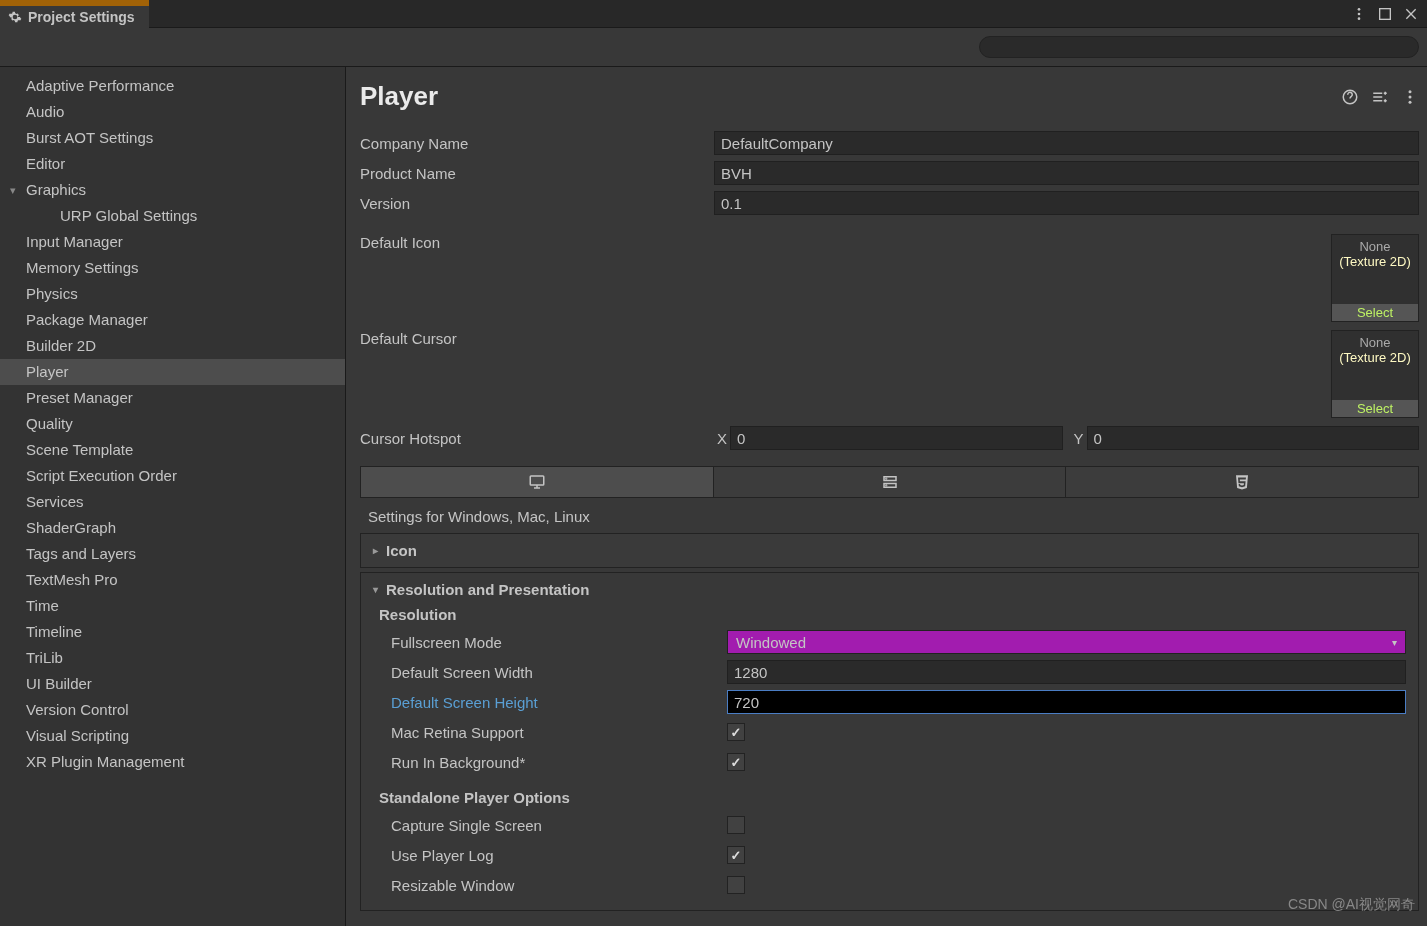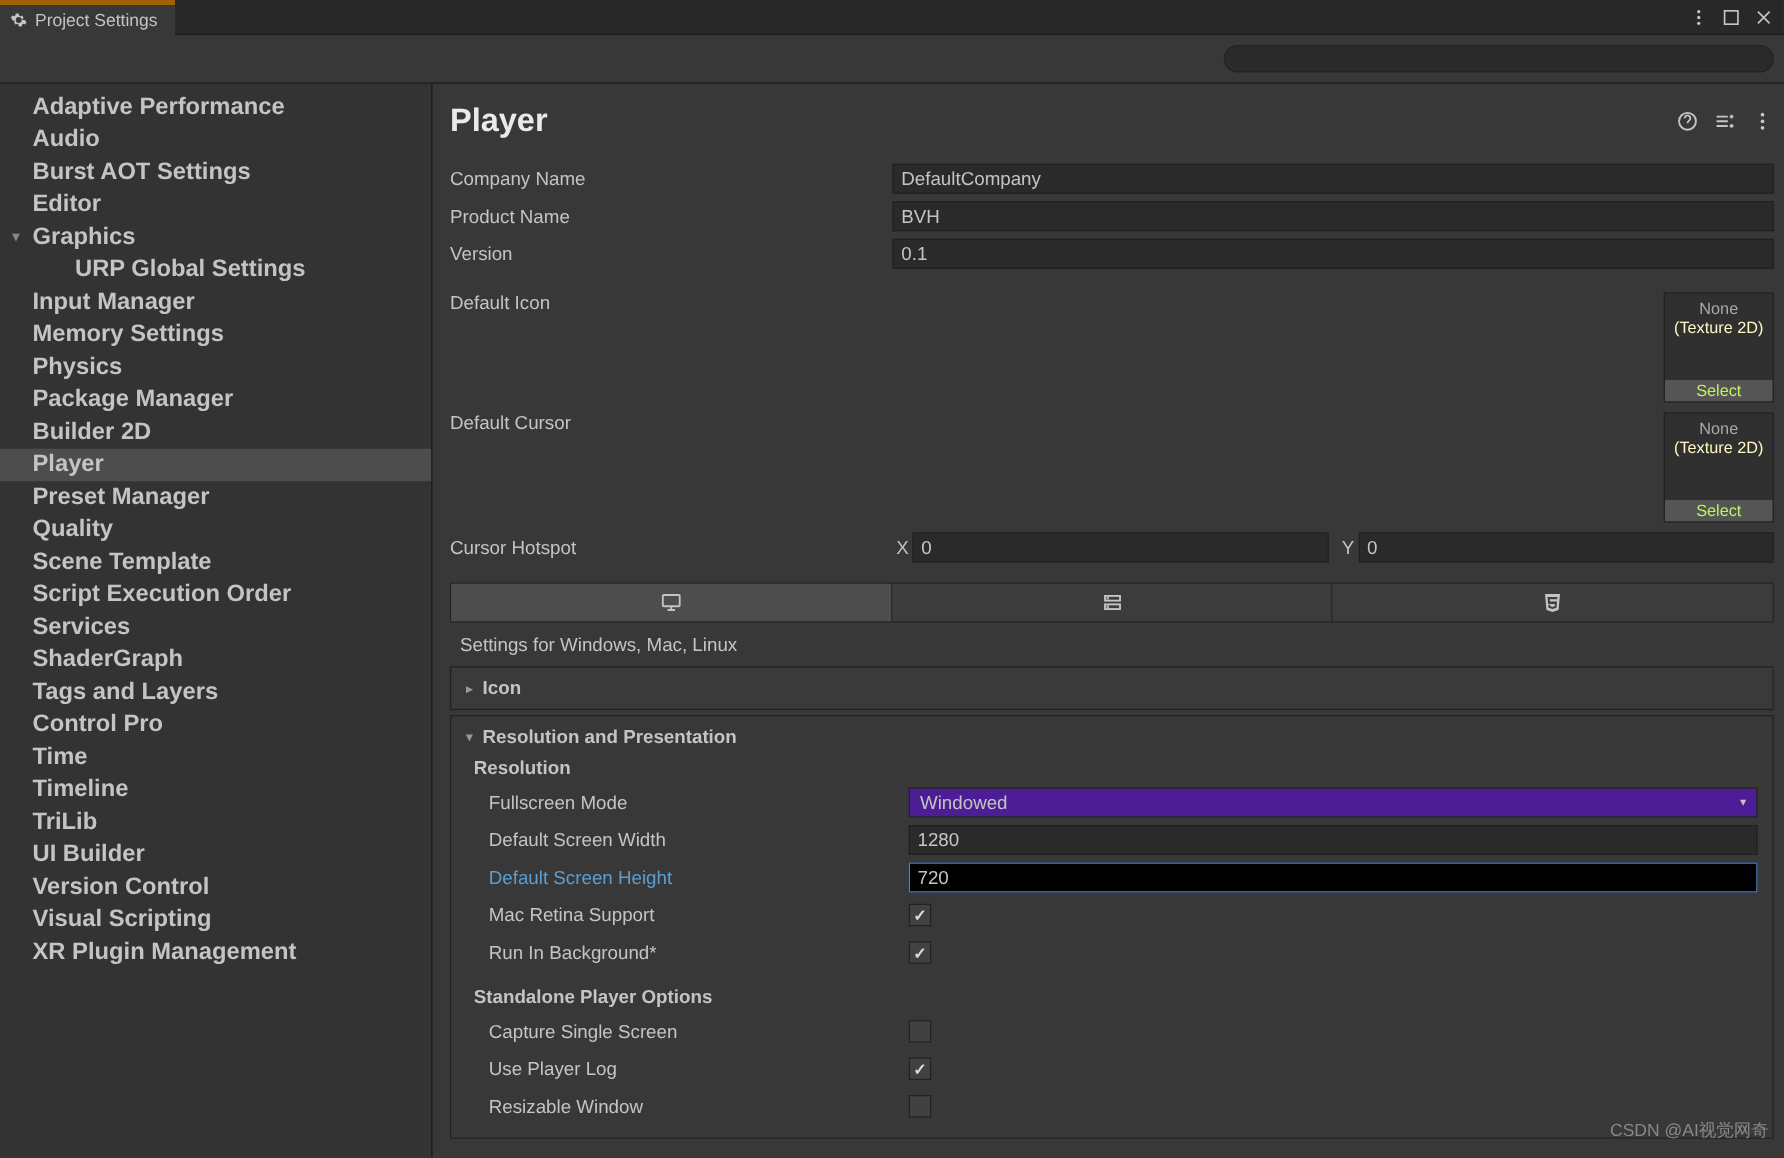--- a/index.html
+++ b/index.html
@@ -1,31 +1,31 @@
 <!DOCTYPE html>
 <html><head>
 <meta charset="utf-8">
 <style>
   * { box-sizing: border-box; margin: 0; padding: 0; font-family: Arial, sans-serif; }
   body { background: #383838; color: #c4c4c4; font-size: 15px; width: 1427px; height: 926px; overflow: hidden; }
   
   .titlebar { height: 28px; background: #282828; display: flex; align-items: center; justify-content: space-between; border-bottom: 1px solid #1a1a1a; }
-  .tab { background: #383838; height: 28px; padding: 0 14px 0 8px; display: flex; align-items: center; gap: 6px; border-top: 4px solid #a16207; font-size: 14px; }
+  .tab { background: #383838; height: 28px; padding: 0 14px 0 8px; display: flex; align-items: center; gap: 6px; border-top: 6px solid #a16207; font-size: 14px; font-weight: bold; }
   .gear { width: 14px; height: 14px; }
   .winctrls { display: flex; align-items: center; gap: 10px; padding-right: 8px; }
   .winctrls svg { width: 16px; height: 16px; }
   
   .searchbar { background: #383838; padding: 8px 8px 8px 0; display: flex; justify-content: flex-end; border-bottom: 1px solid #1a1a1a; }
   .searchinput { width: 440px; height: 22px; background: #2a2a2a; border: 1px solid #222; border-radius: 11px; padding: 0 8px 0 26px; color: #c4c4c4; outline: none; position: relative; }
   .searchwrap { position: relative; }
   .searchwrap svg { position: absolute; left: 8px; top: 4px; width: 13px; height: 13px; opacity: .7; }
   
   .body { display: flex; height: calc(100% - 60px); }
   .sidebar { width: 346px; background: #333; border-right: 1px solid #1a1a1a; padding-top: 6px; overflow-y: auto; }
-  .sidebar-item { padding: 2px 0 2px 26px; font-size: 19px; line-height: 22px; cursor: pointer; font-weight: bold; }
+  .sidebar-item { padding: 2px 0 2px 26px; font-size: 15px; line-height: 22px; cursor: pointer; }
   .sidebar-item.child { padding-left: 60px; }
   .sidebar-item.selected { background: #4d4d4d; }
   .sidebar-group { position: relative; }
   .sidebar-group::before { content: "▾"; position: absolute; left: 10px; top: 2px; font-size: 11px; color: #888; }
   
   .main { flex: 1; padding: 14px 8px 0 14px; overflow-y: auto; }
   .main-header { display: flex; justify-content: space-between; align-items: center; margin-bottom: 18px; }
   .main-title { font-size: 26px; font-weight: bold; color: #eaeaea; }
   .main-icons { display: flex; gap: 12px; }
   .main-icons svg { width: 18px; height: 18px; cursor: pointer; }
@@ -53,21 +53,21 @@
   
   .settings-title { font-size: 15px; margin-bottom: 8px; padding-left: 8px; }
   .foldout { border: 1px solid #222; background: #3a3a3a; padding: 8px 12px; margin-bottom: 4px; cursor: pointer; display: flex; align-items: center; gap: 8px; font-weight: bold; }
   .fold-arrow { font-size: 10px; color: #999; }
   .section-box { border: 1px solid #222; padding: 8px 12px; margin-bottom: 4px; }
   .section-head { font-weight: bold; display: flex; align-items: center; gap: 8px; margin-bottom: 8px; cursor: pointer; }
   .subhead { font-weight: bold; margin: 6px 0 6px 6px; }
   .prop-row { display: flex; align-items: center; margin-bottom: 4px; padding-left: 18px; min-height: 26px; }
   .prop-label { width: 336px; font-size: 15px; }
   .prop-label.focused { color: #5a9fd4; }
-  .dropdown { flex: 1; height: 24px; background: #4c1d95; border: 1px solid #222; color: #c4c4c4; padding: 0 8px; display: flex; align-items: center; justify-content: space-between; cursor: pointer; }
+  .dropdown { flex: 1; height: 24px; background: #a21caf; border: 1px solid #222; color: #c4c4c4; padding: 0 8px; display: flex; align-items: center; justify-content: space-between; cursor: pointer; }
   .checkbox { width: 18px; height: 18px; background: #414141; border: 1px solid #222; display: flex; align-items: center; justify-content: center; cursor: pointer; }
   .checkbox.checked::after { content: "✓"; color: #ddd; font-size: 13px; font-weight: bold; }
   
   .watermark { position: fixed; bottom: 12px; right: 12px; color: #888; font-size: 14px; }
 </style>
 </head>
 <body>
 
 <div class="titlebar">
   <div class="tab">
@@ -115,21 +115,21 @@
       <div class="sidebar-item">Package Manager</div>
       <div class="sidebar-item">Builder 2D</div>
       <div class="sidebar-item selected">Player</div>
       <div class="sidebar-item">Preset Manager</div>
       <div class="sidebar-item">Quality</div>
       <div class="sidebar-item">Scene Template</div>
       <div class="sidebar-item">Script Execution Order</div>
       <div class="sidebar-item">Services</div>
       <div class="sidebar-item">ShaderGraph</div>
       <div class="sidebar-item">Tags and Layers</div>
-      <div class="sidebar-item">Control Pro</div>
+      <div class="sidebar-item">TextMesh Pro</div>
       <div class="sidebar-item">Time</div>
       <div class="sidebar-item">Timeline</div>
       <div class="sidebar-item">TriLib</div>
       <div class="sidebar-item">UI Builder</div>
       <div class="sidebar-item">Version Control</div>
       <div class="sidebar-item">Visual Scripting</div>
       <div class="sidebar-item">XR Plugin Management</div>
     </div>
 
   <div class="main">

